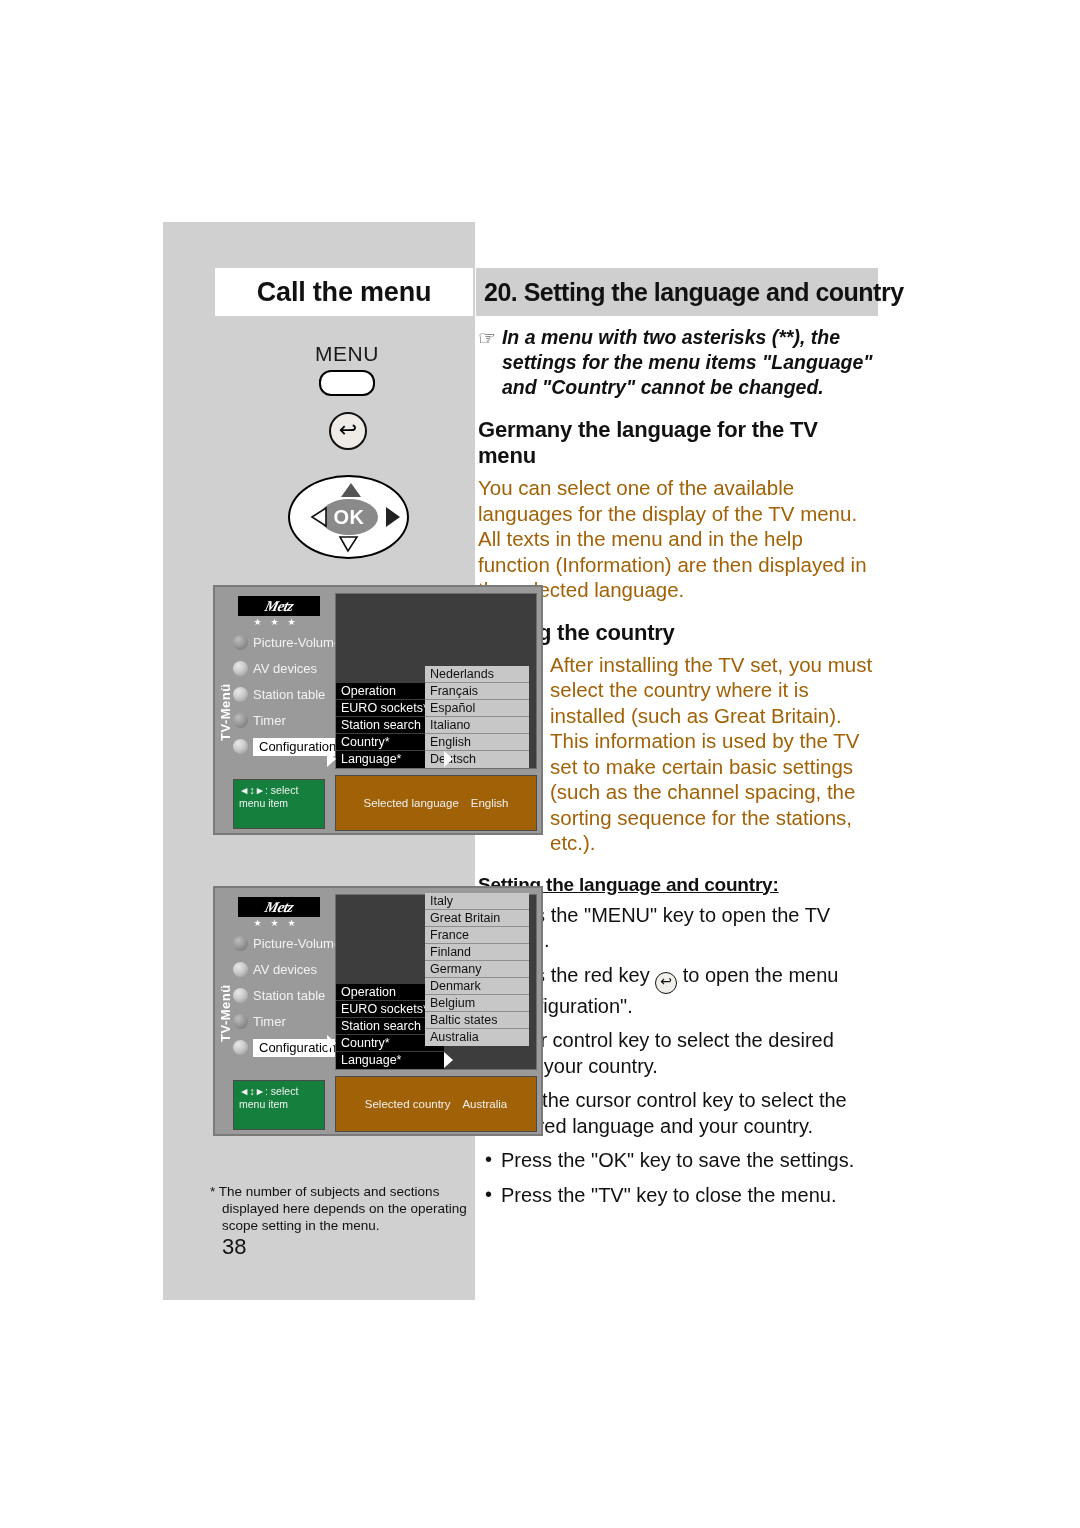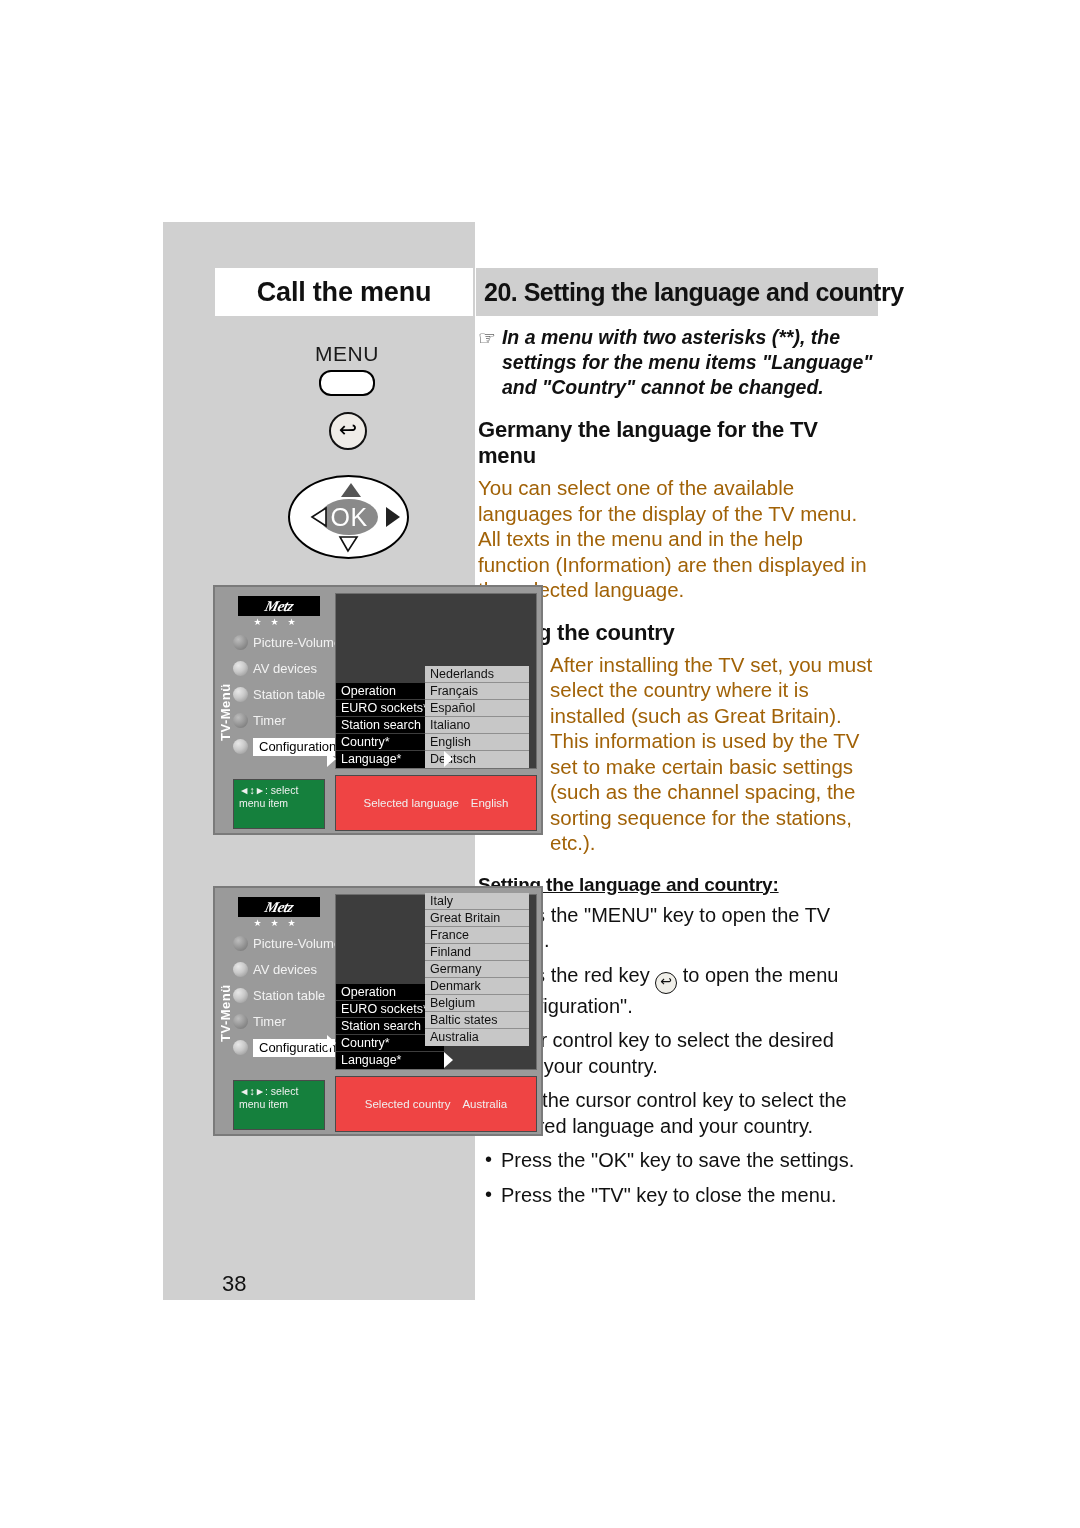--- a/index.html
+++ b/index.html
@@ -82,21 +82,21 @@
     border: 2px solid #000; border-radius: 50%;
     background: #ffffff;
   }
   .ok-ellipse {
     position: absolute; left: 30px; top: 22px;
     width: 58px; height: 36px;
     border-radius: 50%;
     background: #8a8a8a;
     display: flex; align-items: center; justify-content: center;
   }
-  .ok-ellipse span { color: #fff; font-size: 25px; font-weight: 400; letter-spacing: 0.5px; }
+  .ok-ellipse span { color: #fff; font-size: 20px; font-weight: 700; letter-spacing: 0.5px; }
   .tri { position: absolute; width: 0; height: 0; }
   .tri-up   { left: 51px; top: 6px;  border-left: 10px solid transparent; border-right: 10px solid transparent; border-bottom: 14px solid #555; }
   .tri-right{ right: 7px; top: 30px;  border-top: 10px solid transparent;  border-bottom: 10px solid transparent; border-left: 14px solid #222; }
 
   
   .rcol {
     position: absolute;
     left: 478px; top: 325px;
     width: 400px;
   }
@@ -195,21 +195,21 @@
 
   .tv-main {
     position: absolute; left: 120px; top: 6px;
     width: 202px; height: 176px;
     background: #3d3d3d; border: 1.5px solid #6e6e6e;
     box-sizing: border-box;
   }
   .tv-status {
     position: absolute; left: 120px; top: 188px;
     width: 202px; height: 56px;
-    background: #ef4444; border: 1.5px solid #4a4a4a;
+    background: #a16207; border: 1.5px solid #4a4a4a;
     box-sizing: border-box;
     display: flex; align-items: center; justify-content: center;
     gap: 12px;
   }
   .tv-status span { color: #f0f0f0; font-size: 11.5px; }
 
   .menu-col {
     position: absolute; left: 0px; bottom: 0px;
     width: 108px;
   }
@@ -251,21 +251,21 @@
   .list-row.last { border-bottom: none; }
 
   
   .footnote {
     position: absolute; left: 210px; top: 1183px;
     width: 260px;
     font-size: 13.5px; line-height: 17px; color: #111;
     padding-left: 12px; text-indent: -12px;
   }
   .pageno {
-    position: absolute; left: 222px; top: 1271px;
+    position: absolute; left: 222px; top: 1234px;
     font-size: 22px; color: #111;
   }
 </style>
 </head>
 <body>
 
 <div class="page">
 
   <div class="left-col"></div>
 
@@ -450,15 +450,16 @@
         <div class="list-row last">Australia</div>
       </div>
     </div>
 
     <div class="tv-status">
       <span>Selected country</span>
       <span>Australia</span>
     </div>
   </div>
 
+  <div class="footnote">* The number of subjects and sections displayed here depends on the operating scope setting in the menu.</div>
   <div class="pageno">38</div>
 
 </div>
 
 </body></html>

